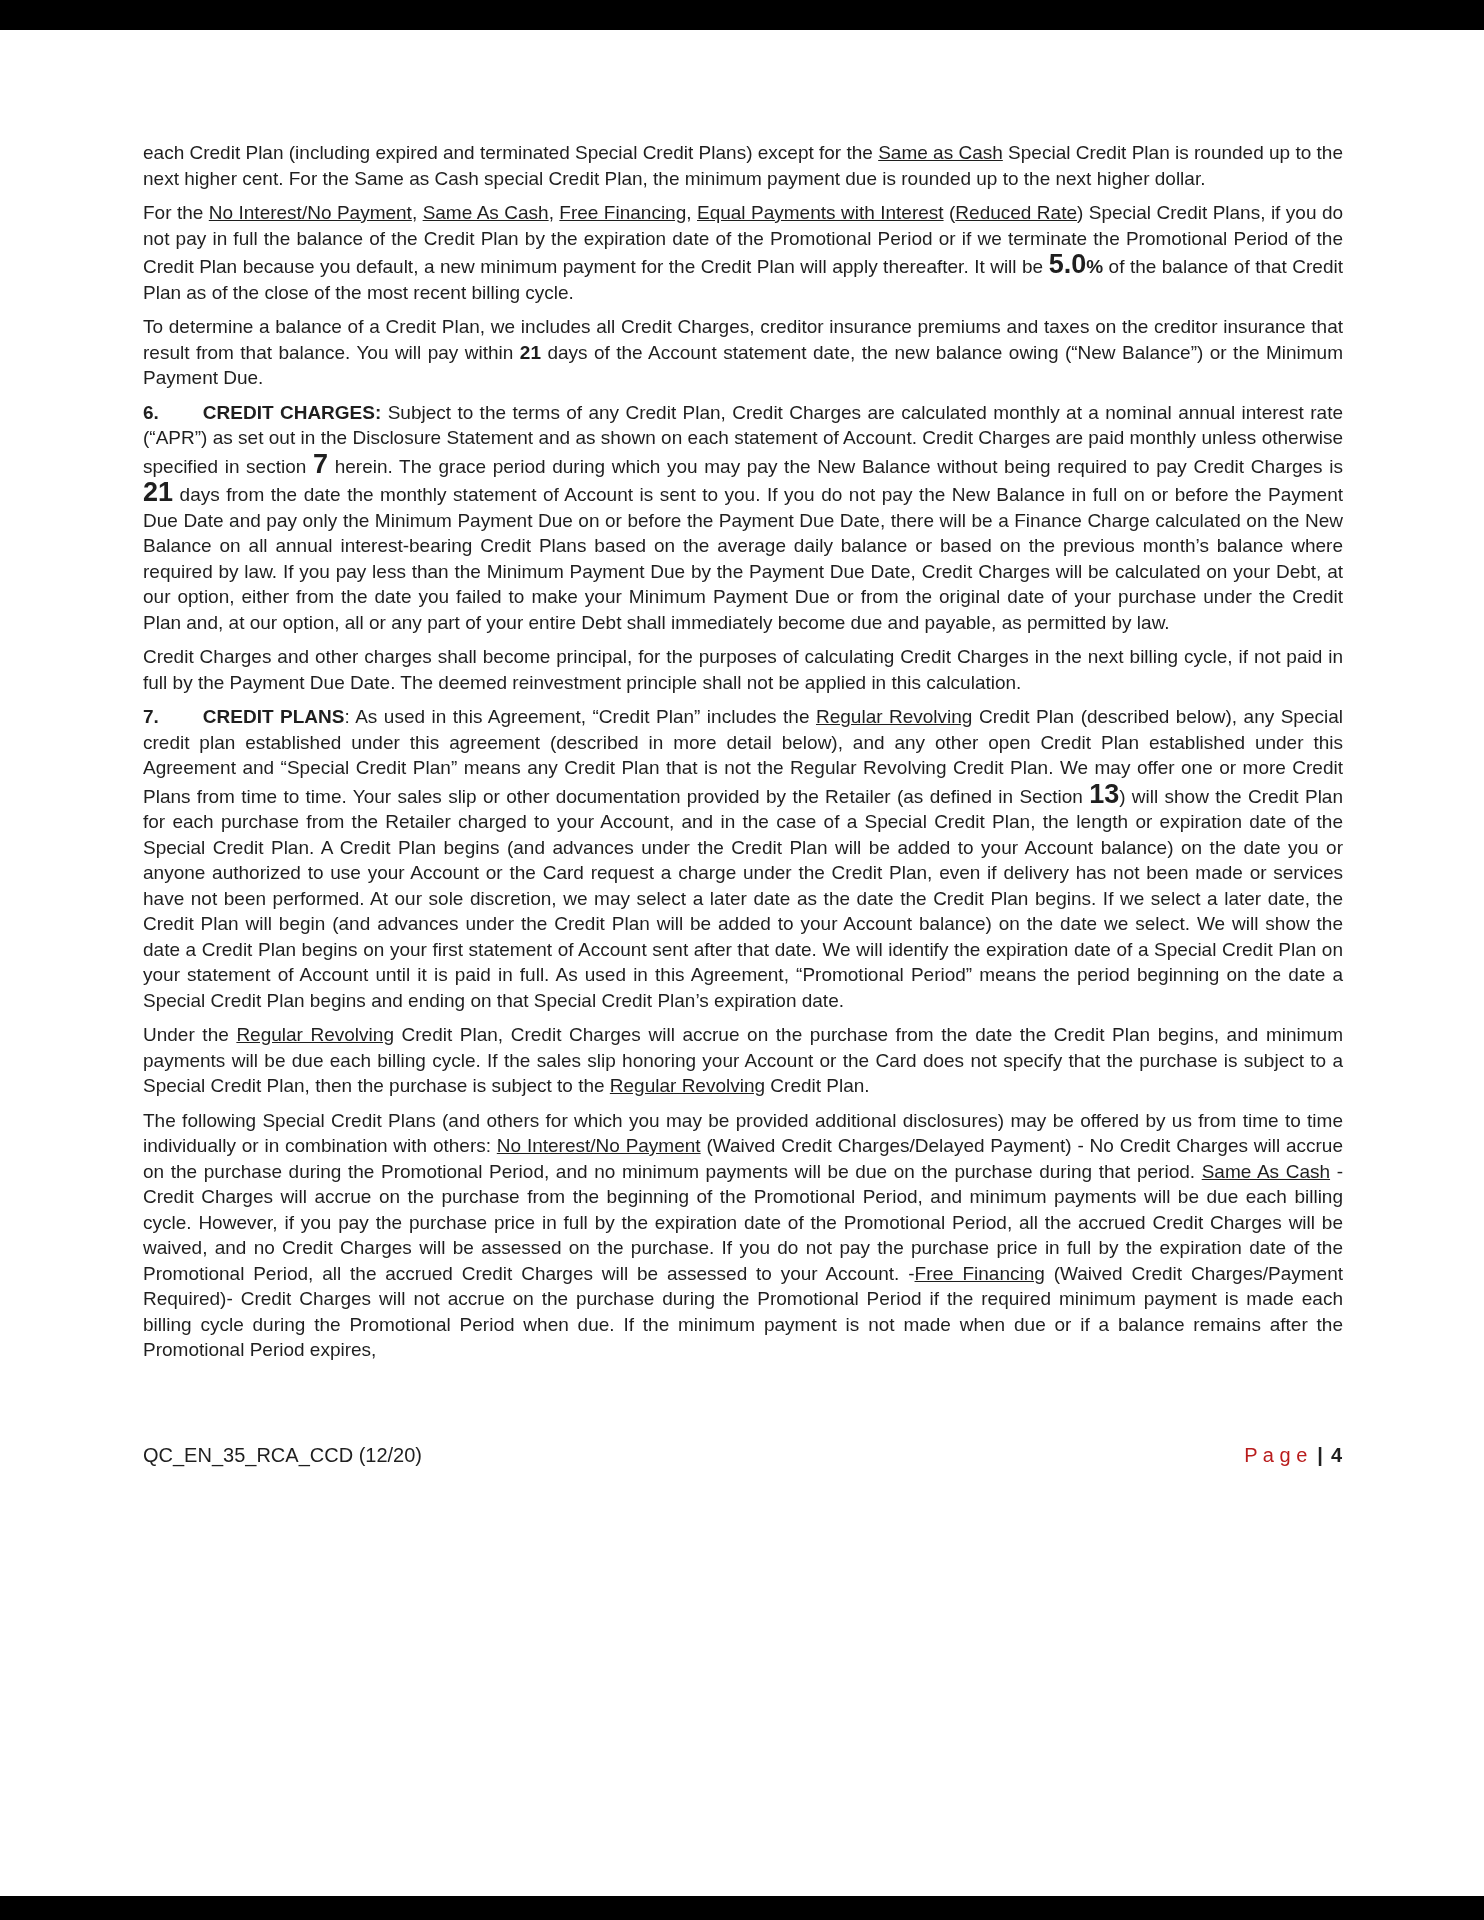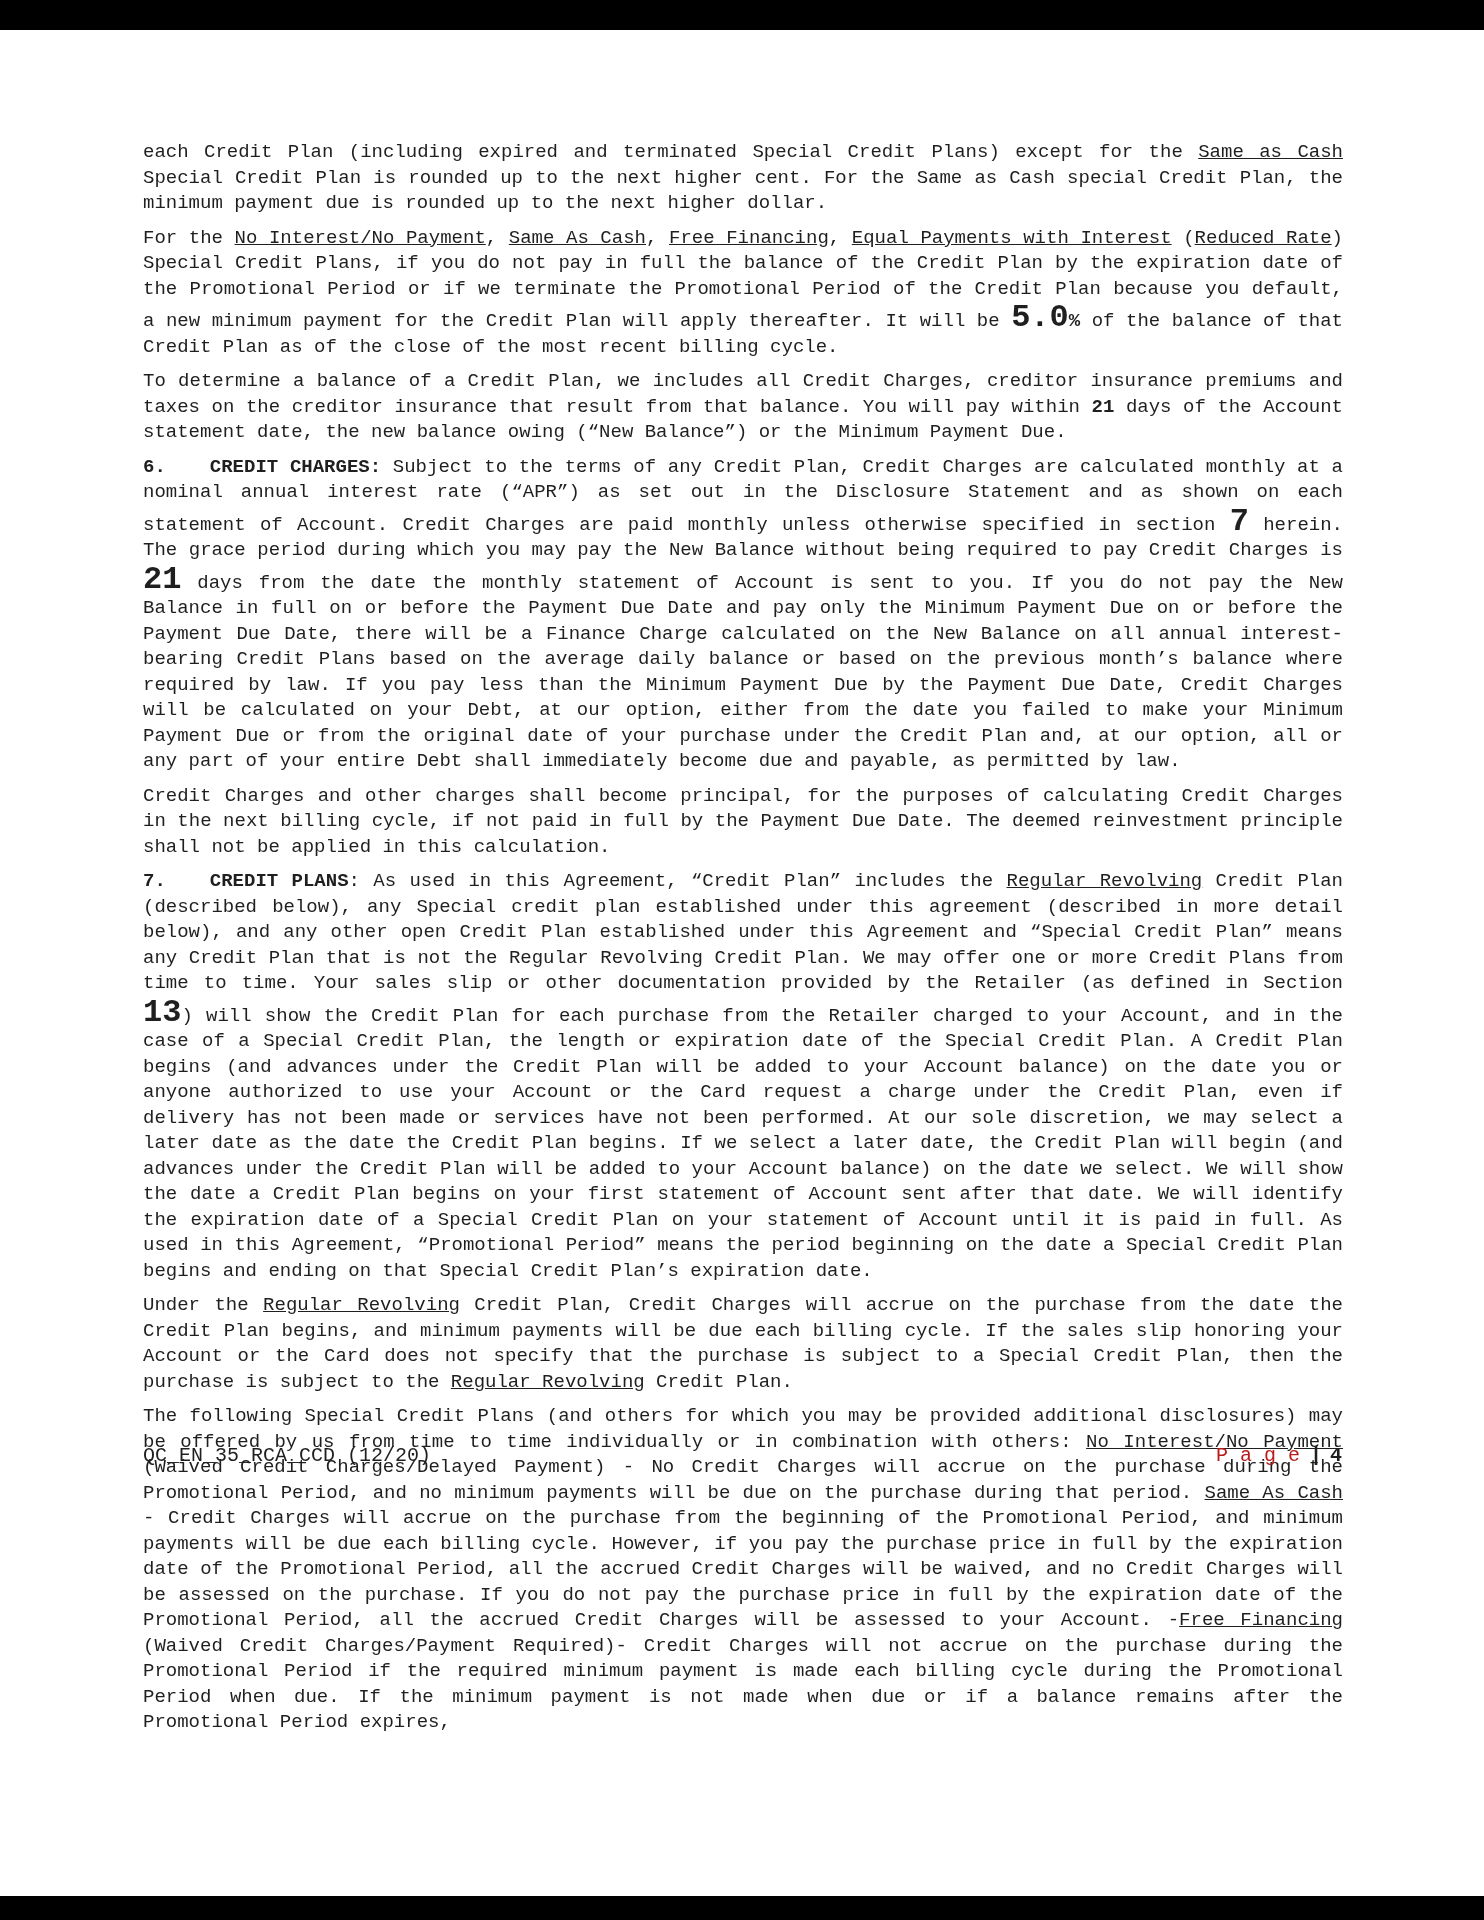--- a/index.html
+++ b/index.html
@@ -1,40 +1,40 @@
 <!DOCTYPE html>
 <html><head>
 <meta charset="utf-8">
 <style>
   html, body { margin: 0; padding: 0; background: #ffffff; }
   .page {
     position: relative;
     width: 1484px;
     height: 1920px;
     background: #ffffff;
-    font-family: Liberation Mono, monospace;
+    font-family: Liberation Sans, sans-serif;
     color: #1f1f1f;
     overflow: hidden;
   }
   .edge { position: absolute; left: 0; width: 100%; background: #000000; }
   .edge.top { top: 0; height: 30px; }
   .edge.bottom { bottom: 0; height: 24px; }
   .content {
     position: absolute;
     left: 143px;
     top: 140px;
     width: 1200px;
     text-align: justify;
     font-size: 19px;
     line-height: 25.5px;
   }
   .para { margin: 0 0 9px 0; }
   .bold { font-weight: bold; }
   .underline { text-decoration: underline; }
-  .big { font-weight: bold; font-size: 32px; line-height: 1; }
+  .big { font-weight: bold; font-size: 27px; line-height: 1; }
   .tab { display: inline-block; width: 44px; }
   .footer {
     position: absolute;
     left: 143px;
     right: 142px;
     top: 1444px;
     display: flex;
     justify-content: space-between;
     align-items: flex-end;
     font-size: 20px;

